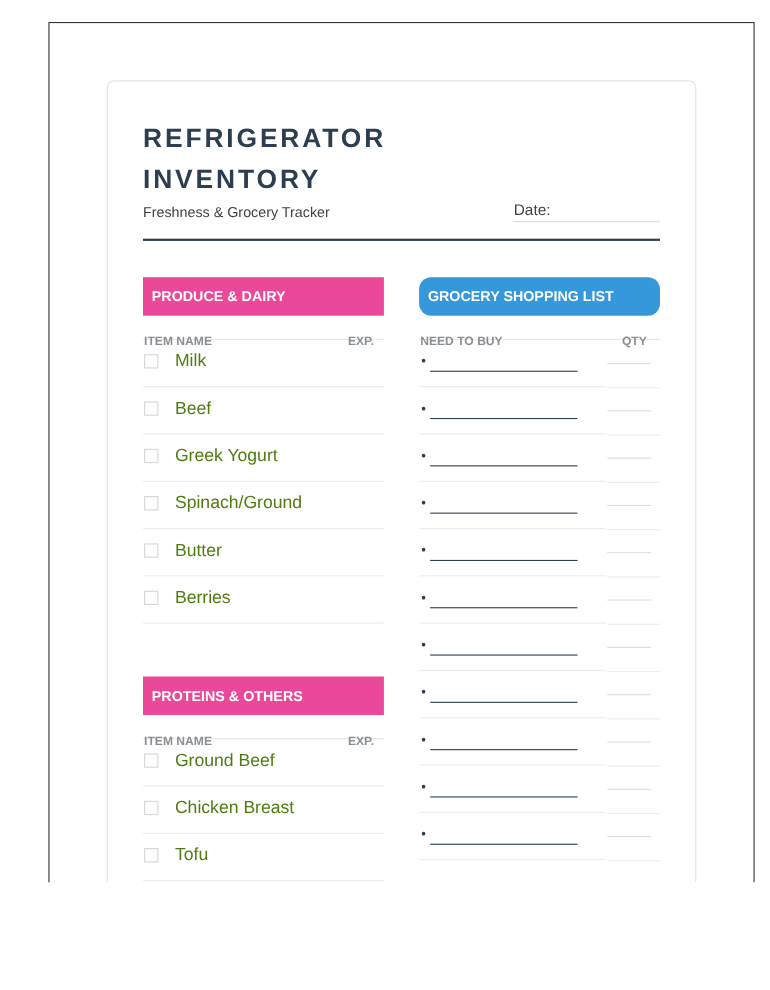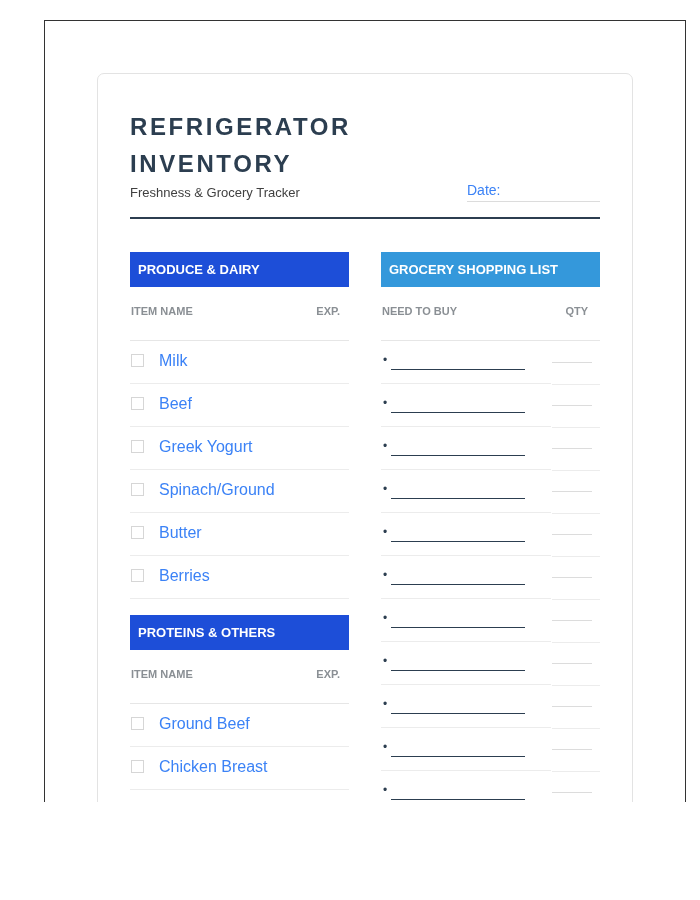--- a/index.html
+++ b/index.html
@@ -21,57 +21,57 @@
   .title {
     position: absolute; left: 106px; top: 108px;
     font-size: 24px; font-weight: bold; letter-spacing: 2.6px; line-height: 37px;
     color: #2c3e50; text-transform: uppercase;
   }
   .title span { display: block; }
   .subtitle {
     position: absolute; left: 106px; top: 185px; font-size: 13px; color: #404040;
   }
   .date-label {
-    position: absolute; left: 443px; top: 182px; font-size: 14px; color: #3b82f6;
+    position: absolute; left: 443px; top: 182px; font-size: 14px; color: #404040;
   }
   .date-line {
     position: absolute; left: 443px; top: 201px; width: 133px; height: 1px; background: #dcdcdc;
   }
   .divider {
     position: absolute; left: 106px; top: 217px; width: 470px; height: 2px; background: #2c3e50;
   }
 
   .col { position: absolute; width: 219px; }
   .col-left { left: 106px; }
   .col-right { left: 357px; }
 
   .section-header {
     height: 35px; line-height: 35px; padding-left: 8px;
     font-size: 13px; font-weight: bold; color: #ffffff; text-transform: uppercase;
   }
-  .section-header.dark { background: #1d4ed8; }
-  .section-header.blue { background: #3498db; }
+  .section-header.dark { background: #ec4899; }
+  .section-header.blue { background: #3498db; border-radius: 11px; }
 
   .col-headers {
-    position: relative; height: 54px; border-bottom: 1px solid #e6e6e6;
+    position: relative; height: 22px; border-bottom: 1px solid #e6e6e6;
     font-size: 11px; font-weight: bold; color: #8a8f94; text-transform: uppercase;
   }
   .col-headers .h-left { position: absolute; left: 1px; top: 18px; }
   .col-headers .h-right { position: absolute; right: 9px; top: 18px; }
   .col-right .col-headers .h-right { right: 12px; }
 
   .inv-row {
     position: relative; height: 43px; border-bottom: 1px solid #ececec;
   }
   .inv-row .checkbox {
     position: absolute; left: 1px; top: 13px; width: 13px; height: 13px;
     border: 1px solid #d6d6d6; background: #ffffff;
   }
   .inv-row .item-name {
-    position: absolute; left: 29px; top: 11px; font-size: 16px; color: #3b82f6;
+    position: absolute; left: 29px; top: 11px; font-size: 16px; color: #4d7c0f;
   }
 
   .shop-row { position: relative; height: 43px; }
   .shop-row .row-line {
     position: absolute; left: 0; bottom: 0; width: 170px; height: 1px; background: #ececec;
   }
   .shop-row .row-line-qty {
     position: absolute; left: 171px; bottom: -1px; width: 48px; height: 1px; background: #ececec;
   }
   .shop-row .bullet {

